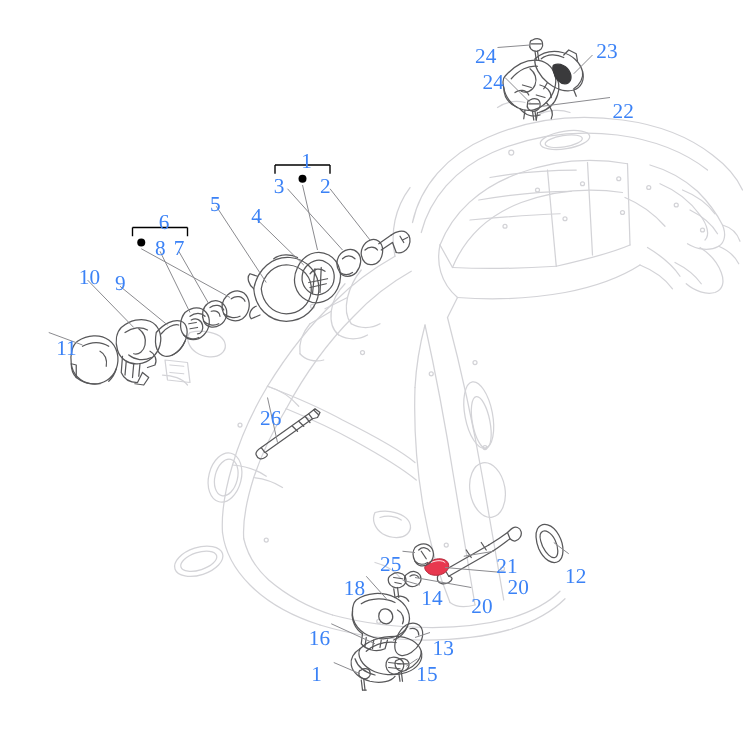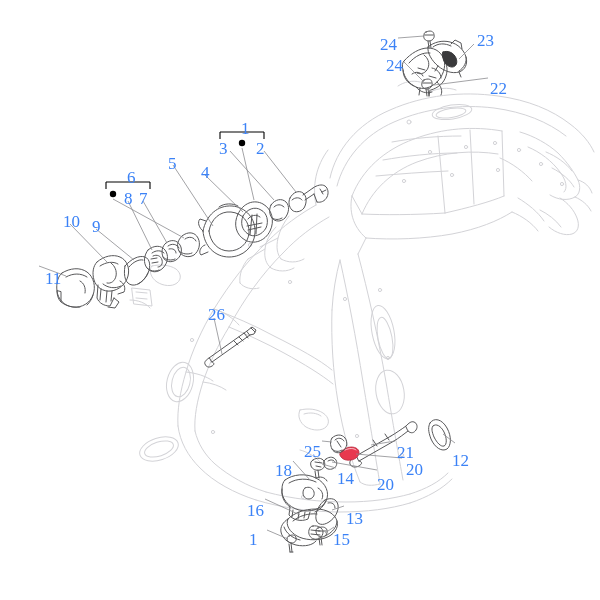--- a/index.html
+++ b/index.html
@@ -512,15 +512,15 @@
   <div class="callout-label" style="left:249px; top:531px;">1</div>
   <div class="callout-label" style="left:275px; top:462px;">18</div>
   <div class="callout-label" style="left:377px; top:476px;">20</div>
   <div class="callout-label highlight" style="left:406px; top:461px;">20</div>
   <div class="callout-label" style="left:397px; top:444px;">21</div>
   <div class="callout-label" style="left:490px; top:80px;">22</div>
   <div class="callout-label" style="left:477px; top:32px;">23</div>
   <div class="callout-label" style="left:380px; top:36px;">24</div>
   <div class="callout-label" style="left:386px; top:57px;">24</div>
   <div class="callout-label" style="left:304px; top:443px;">25</div>
-  <div class="callout-label" style="left:208px; top:306px;">26</div>
+  <div class="callout-label" style="left:208px; top:326px;">26</div>
 
 </div>
 
 </body></html>

